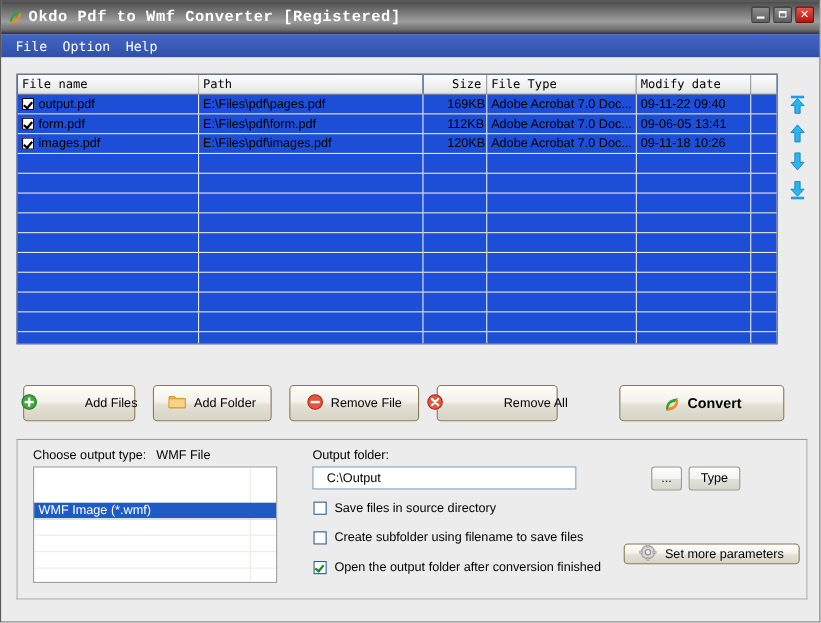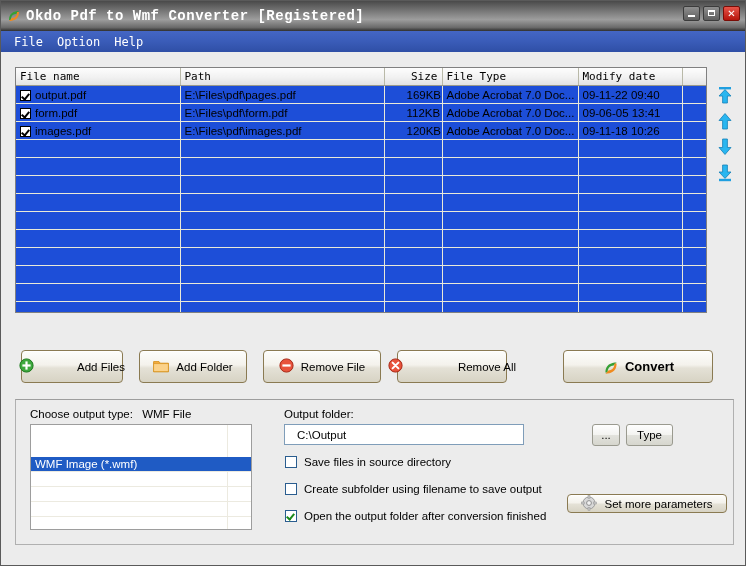--- a/index.html
+++ b/index.html
@@ -619,21 +619,21 @@
     <input class="out-input" type="text" value="C:\Output" style="">
     <div class="sm-btn btn-dots">...</div>
     <div class="sm-btn btn-open">Type</div>
 
     <div class="opt-row opt1">
       <span class="cb"></span>
       <span>Save files in source directory</span>
     </div>
     <div class="opt-row opt2">
       <span class="cb"></span>
-      <span>Create subfolder using filename to save output</span>
+      <span>Create subfolder using filename to save files</span>
     </div>
     <div class="opt-row opt3">
       <span class="cb checked"></span>
       <span>Open the output folder after conversion finished</span>
     </div>
 
     <div class="btn params-btn">
       <span class="ico">
         <svg width="16" height="16" viewBox="0 0 16 16">
           <circle cx="8" cy="8" r="6" fill="#d8d8d8" stroke="#9a9a9a" stroke-width="1"></circle>

